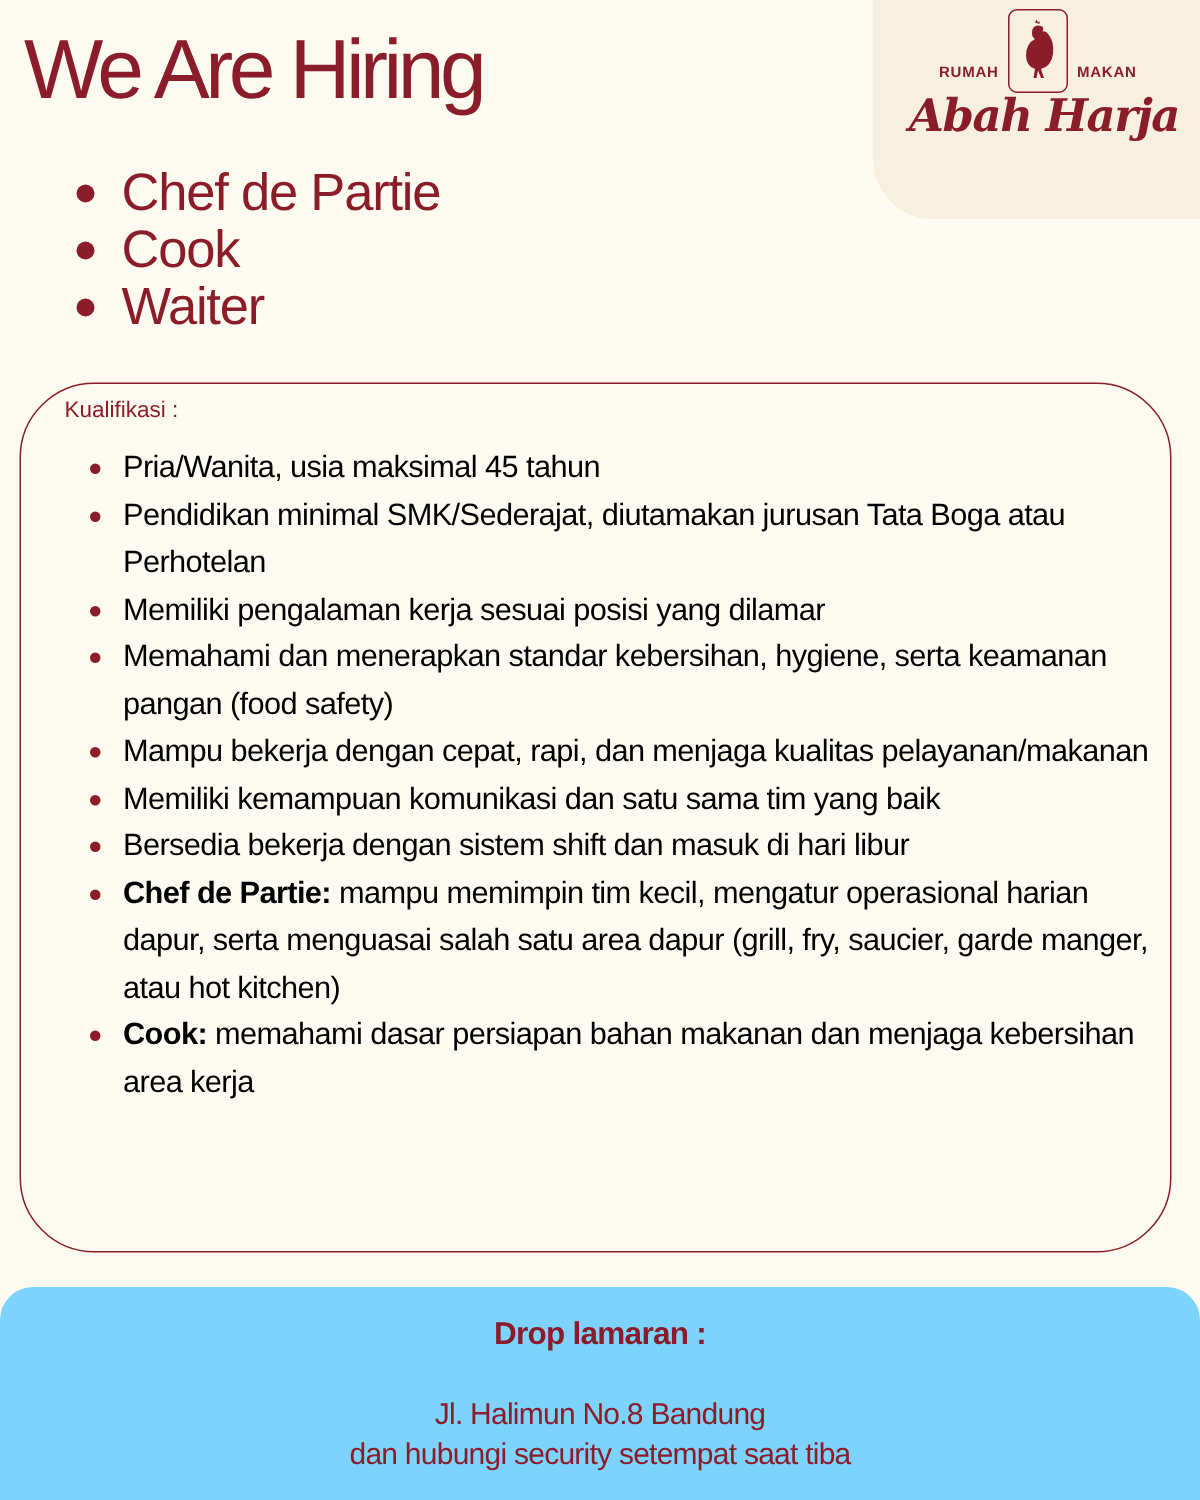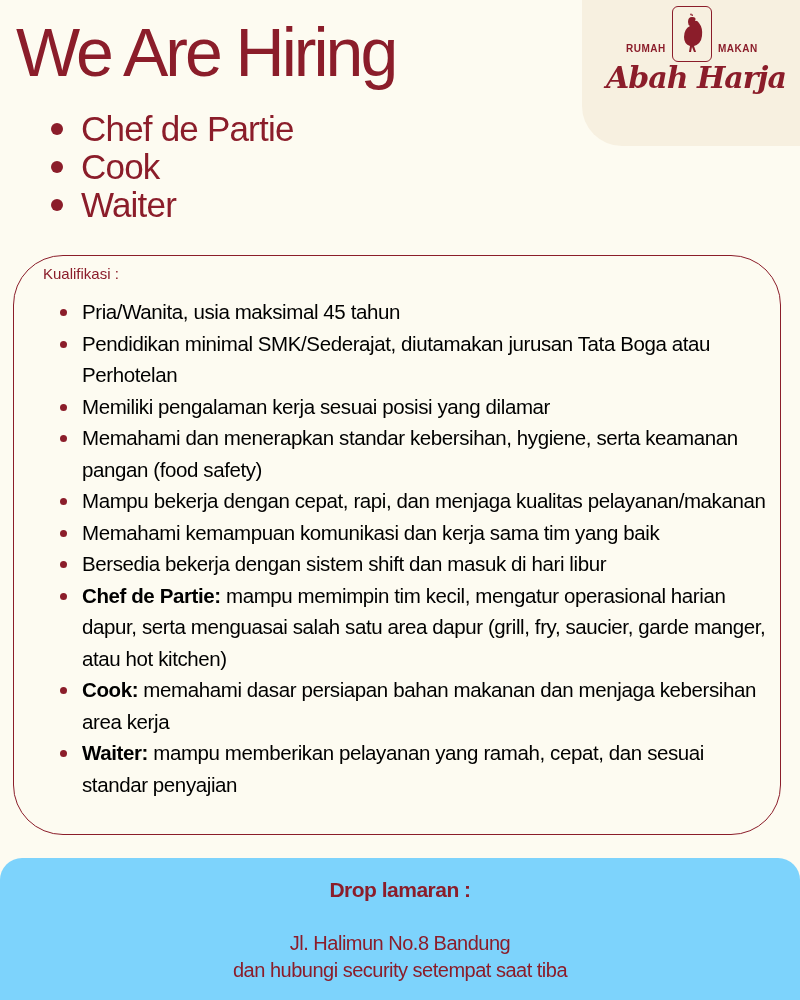--- a/index.html
+++ b/index.html
@@ -22,21 +22,21 @@
     position:absolute; top:43px; font-size:10px; font-weight:bold;
     letter-spacing:0.5px; color:#8b1d2a;
   }
   .logo-script {
     position:absolute; left:14px; top:60px; width:200px; text-align:center;
     font-family:"DejaVu Serif", serif; font-style:italic; font-weight:bold;
     font-size:30px; color:#8b1d2a; letter-spacing:-1px;
   }
   .title {
     position:absolute; left:16px; top:18px; margin:0;
-    font-size:68px; font-weight:normal; letter-spacing:-3px; line-height:1;
+    font-size:56px; font-weight:normal; letter-spacing:-3px; line-height:1;
     color:#8b1d2a;
   }
   .positions { position:absolute; left:46px; top:110px; margin:0; padding:0; list-style:none; }
   .positions li { font-size:35px; line-height:38px; letter-spacing:-0.8px; display:flex; align-items:center; }
   .positions li .dot { width:12px; height:12px; border-radius:50%; background:#8b1d2a; margin:0 18px 0 5px; }
   .qual-box {
     position:absolute; left:13px; top:255px; width:768px; height:580px;
     border:1.5px solid #8b1d2a; border-radius:50px; box-sizing:border-box;
   }
   .qual-title {
@@ -89,25 +89,24 @@
 </ul>
 
 <div class="qual-box"></div>
 <div class="qual-title">Kualifikasi :</div>
 <ul class="qual-list">
   <li><b></b><span>Pria/Wanita, usia maksimal 45 tahun</span></li>
   <li><b></b><span>Pendidikan minimal SMK/Sederajat, diutamakan jurusan Tata Boga atau Perhotelan</span></li>
   <li><b></b><span>Memiliki pengalaman kerja sesuai posisi yang dilamar</span></li>
   <li><b></b><span>Memahami dan menerapkan standar kebersihan, hygiene, serta keamanan pangan (food safety)</span></li>
   <li><b></b><span>Mampu bekerja dengan cepat, rapi, dan menjaga kualitas pelayanan/makanan</span></li>
-  <li><b></b><span>Memahami kemampuan komunikasi dan kerja sama tim yang baik</span></li>
+  <li><b></b><span>Memiliki kemampuan komunikasi dan satu sama tim yang baik</span></li>
   <li><b></b><span>Bersedia bekerja dengan sistem shift dan masuk di hari libur</span></li>
   <li><b>Chef de Partie:</b><span> mampu memimpin tim kecil, mengatur operasional harian dapur, serta menguasai salah satu area dapur (grill, fry, saucier, garde manger, atau hot kitchen)</span></li>
   <li><b>Cook:</b><span> memahami dasar persiapan bahan makanan dan menjaga kebersihan area kerja</span></li>
-  <li><b>Waiter:</b><span> mampu memberikan pelayanan yang ramah, cepat, dan sesuai standar penyajian</span></li>
 </ul>
 
 <div class="footer">
   <div class="footer-title">Drop lamaran :</div>
   <div class="footer-addr">
     <div>Jl. Halimun No.8 Bandung</div>
     <div>dan hubungi security setempat saat tiba</div>
   </div>
 </div>
 

